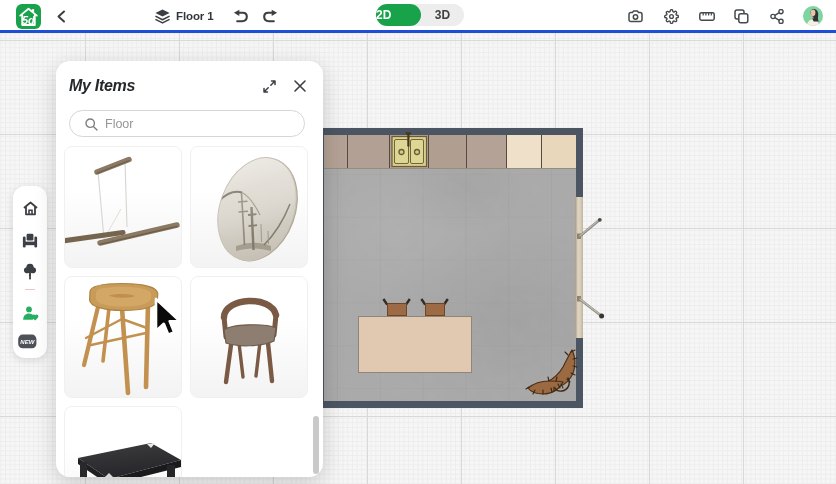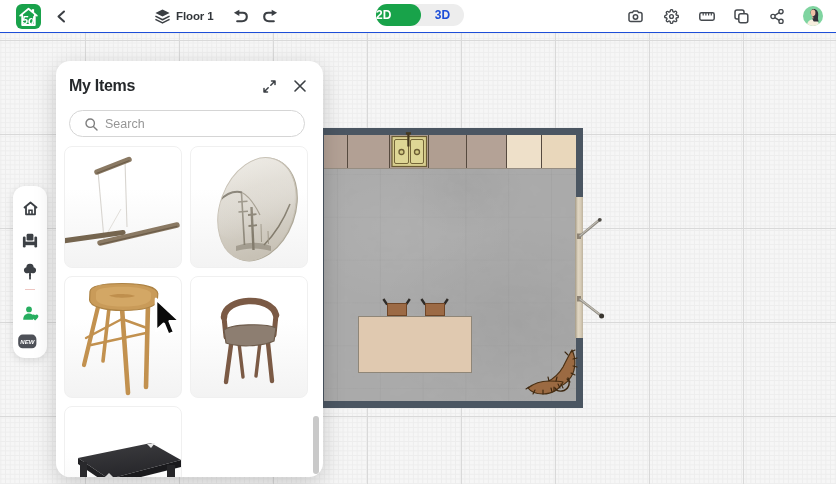--- a/index.html
+++ b/index.html
@@ -29,32 +29,32 @@
       radial-gradient(200px 140px at 75% 70%, rgba(0,0,0,0.05), transparent 70%),
       radial-gradient(90px 70px at 55% 20%, rgba(0,0,0,0.04), transparent 70%);
     background-size: 42.8px 42.8px, 42.8px 42.8px, auto, auto, auto;
     background-position: 13px 39px, 13px 39px, 0 0, 0 0, 0 0;
     border:7px solid #4b5662; }
   .cab { position:absolute; top:135px; height:34px; }
   .cabline { position:absolute; top:135px; width:1.3px; height:34px; background:#564a3f; }
 
   
   #topbar { position:absolute; left:0; top:0; width:836px; height:33px; background:#ffffff;
-    border-bottom:1px solid #1d4ed8; z-index:30;padding-left:26px; }
+    border-bottom:3px solid #1d4ed8; z-index:30;padding-left:26px; }
   .tb-txt { position:absolute; top:0; height:33px; line-height:33px; font-size:11.5px;
     font-weight:700; letter-spacing:-0.1px; color:#33373b; }
 
   
   #ltool { position:absolute; left:13px; top:186px; width:34px; height:172px; background:#fff;
     border-radius:12px; box-shadow:0 2px 8px rgba(0,0,0,0.13); z-index:20; }
 
   
   #panel { position:absolute; left:56px; top:61px; width:267px; height:416px; background:#fff;
     border-radius:14px; box-shadow:0 6px 22px rgba(0,0,0,0.18); z-index:25; overflow:hidden; }
-  #panel h1 { position:absolute; left:13px; top:16px; font-size:16px; font-weight:700; letter-spacing:-0.3px; color:#25282b; }
+  #panel h1 { position:absolute; left:13px; top:16px; font-size:16px; font-weight:700; letter-spacing:-0.3px; color:#25282b;font-style:italic; }
   #search { position:absolute; left:13px; top:49px; width:236px; height:27px;
     border:1px solid #d5d5d5; border-radius:14px; background:#fff; }
   #search span { position:absolute; left:35px; top:6px; font-size:12.5px; color:#969696; }
   .card { position:absolute; width:118px; height:122px; border-radius:8px;
     background:linear-gradient(180deg, #ffffff 35%, #f3f3f3 100%);
     border:1px solid #f0f0f0; overflow:hidden; }
   #scrollbar { position:absolute; right:4px; top:355px; width:6px; height:58px;
     border-radius:3px; background:#c9c9c9; }
 </style>
 </head>
@@ -158,21 +158,21 @@
   <svg class="abs" style="left:262px; top:9px;" width="16" height="15" viewBox="0 0 16 15">
     <g transform="scale(-1,1) translate(-16,0)">
       <path d="M4.8 3.8 H9.8 C12.6 3.8 13.8 5.8 13.8 7.8 C13.8 10.6 11.8 12.2 9 12.2 H4.2" fill="none" stroke="#3b3f44" stroke-width="2.1" stroke-linecap="round"></path>
       <path d="M6.3 0.7 L0.9 3.8 L6.3 6.9 Z" fill="#3b3f44"></path>
     </g>
   </svg>
 
   <div class="abs" style="left:376px; top:4px; width:88px; height:22px; border-radius:11px; background:#ededed;"></div>
   <div class="abs" style="left:376px; top:4px; width:45px; height:22px; border-radius:11px; background:#18a34a;
        color:#fff; font-size:12px; font-weight:700; text-align:left; line-height:22px;">2D</div>
-  <div class="abs" style="left:421px; top:4px; width:43px; height:16px; color:#1d4ed8; font-size:12px;
+  <div class="abs" style="left:421px; top:4px; width:43px; height:16px; color:#404040; font-size:12px;
        font-weight:700; text-align:center; line-height:22px;">3D</div>
 
   <svg class="abs" style="left:628px; top:10px;" width="15" height="13" viewBox="0 0 15 13">
     <path d="M1 4.2 a1.8 1.8 0 0 1 1.8 -1.8 h1.7 l1.1 -1.5 h3.8 l1.1 1.5 h1.7 a1.8 1.8 0 0 1 1.8 1.8 v5.6 a1.8 1.8 0 0 1 -1.8 1.8 h-9.4 a1.8 1.8 0 0 1 -1.8 -1.8 Z" fill="none" stroke="#45494e" stroke-width="1.5"></path>
     <circle cx="7.5" cy="7" r="2.2" fill="none" stroke="#45494e" stroke-width="1.5"></circle>
   </svg>
 
   <svg class="abs" style="left:664px; top:9px;" width="15" height="15" viewBox="0 0 24 24">
     <path d="M19.4 15a1.65 1.65 0 0 0 .33 1.82l.06.06a2 2 0 0 1 0 2.83 2 2 0 0 1-2.83 0l-.06-.06a1.65 1.65 0 0 0-1.82-.33 1.65 1.65 0 0 0-1 1.51V21a2 2 0 0 1-2 2 2 2 0 0 1-2-2v-.09A1.65 1.65 0 0 0 9 19.4a1.65 1.65 0 0 0-1.82.33l-.06.06a2 2 0 0 1-2.83 0 2 2 0 0 1 0-2.83l.06-.06a1.65 1.65 0 0 0 .33-1.82 1.65 1.65 0 0 0-1.51-1H3a2 2 0 0 1-2-2 2 2 0 0 1 2-2h.09A1.65 1.65 0 0 0 4.6 9a1.65 1.65 0 0 0-.33-1.82l-.06-.06a2 2 0 0 1 0-2.83 2 2 0 0 1 2.83 0l.06.06a1.65 1.65 0 0 0 1.82.33H9a1.65 1.65 0 0 0 1-1.51V3a2 2 0 0 1 2-2 2 2 0 0 1 2 2v.09a1.65 1.65 0 0 0 1 1.51 1.65 1.65 0 0 0 1.82-.33l.06-.06a2 2 0 0 1 2.83 0 2 2 0 0 1 0 2.83l-.06.06a1.65 1.65 0 0 0-.33 1.82V9a1.65 1.65 0 0 0 1.51 1H21a2 2 0 0 1 2 2 2 2 0 0 1-2 2h-.09a1.65 1.65 0 0 0-1.51 1z" fill="none" stroke="#45494e" stroke-width="2.2"></path>
     <circle cx="12" cy="12" r="3" fill="none" stroke="#45494e" stroke-width="2.2"></circle>
@@ -256,21 +256,21 @@
   </svg>
 
   <svg class="abs" style="left:238px; top:19px;" width="12" height="12" viewBox="0 0 12 12">
     <path d="M1 1 L11 11 M11 1 L1 11" stroke="#3c4045" stroke-width="1.6" stroke-linecap="round"></path>
   </svg>
   <div id="search">
     <svg class="abs" style="left:14px; top:6px;" width="15" height="15" viewBox="0 0 15 15">
       <circle cx="6.2" cy="6.2" r="4.2" fill="none" stroke="#7f7f7f" stroke-width="1.4"></circle>
       <line x1="9.4" y1="9.4" x2="13" y2="13" stroke="#7f7f7f" stroke-width="1.4" stroke-linecap="round"></line>
     </svg>
-    <span>Search</span>
+    <span>Floor</span>
   </div>
 
   <div class="card" style="left:8px; top:85px;">
     <svg width="118" height="122" viewBox="0 0 118 122">
       <line x1="33" y1="24" x2="39" y2="92" stroke="#d8d5d0" stroke-width="1.1"></line>
       <line x1="60" y1="14" x2="62" y2="80" stroke="#d8d5d0" stroke-width="1.1"></line>
       <line x1="39" y1="92" x2="56" y2="62" stroke="#e2dfda" stroke-width="1"></line>
       <line x1="32" y1="25" x2="64" y2="12.5" stroke="#8a7963" stroke-width="5.5" stroke-linecap="round"></line>
       <line x1="32" y1="26.2" x2="64" y2="13.7" stroke="#6c5d4a" stroke-width="1.2" stroke-linecap="round"></line>
       <line x1="-2" y1="94" x2="58" y2="85.5" stroke="#75654f" stroke-width="5.2" stroke-linecap="round"></line>

